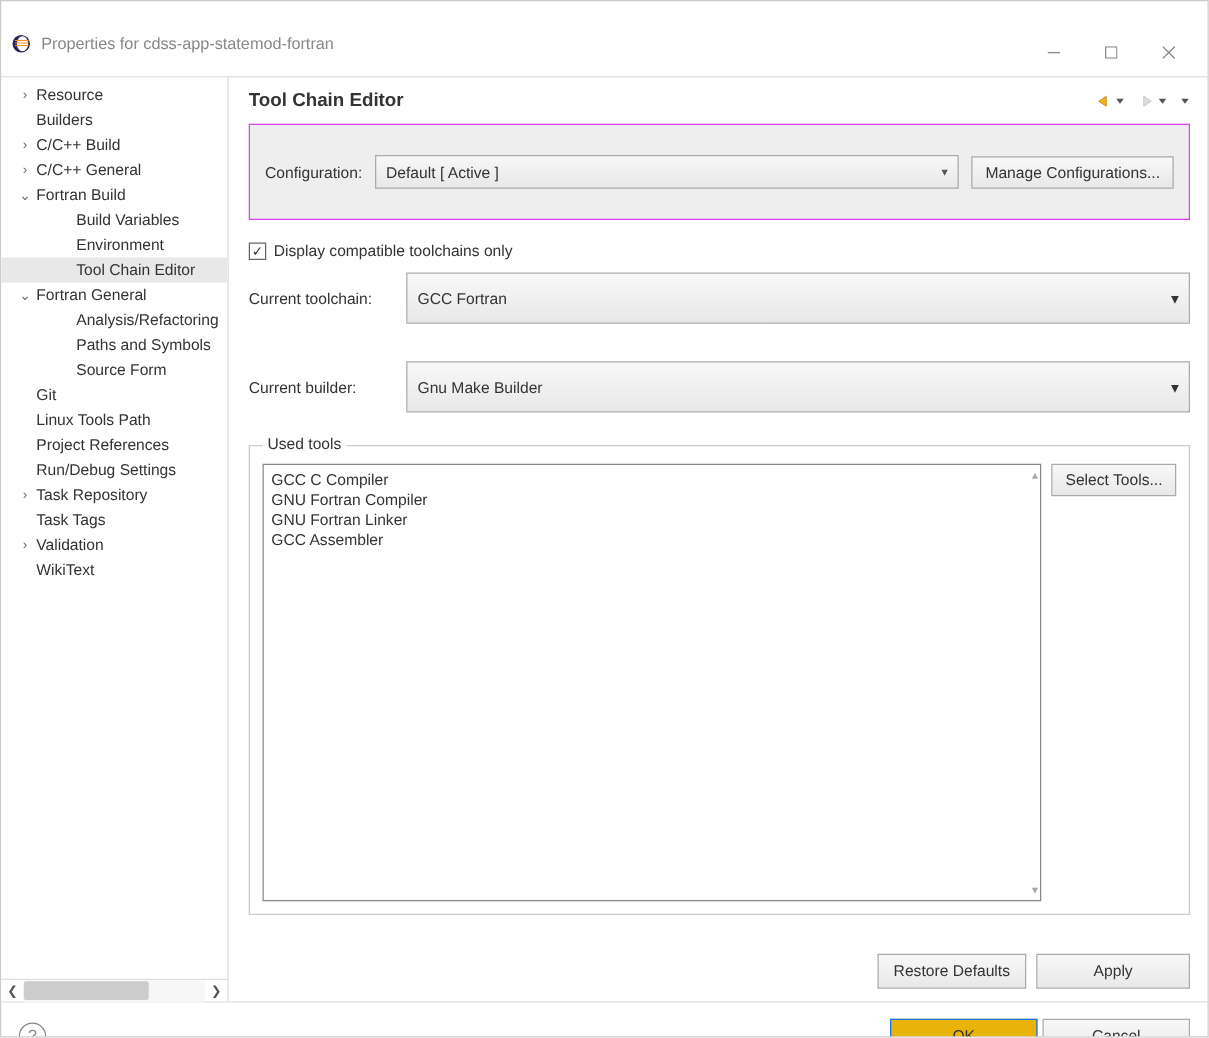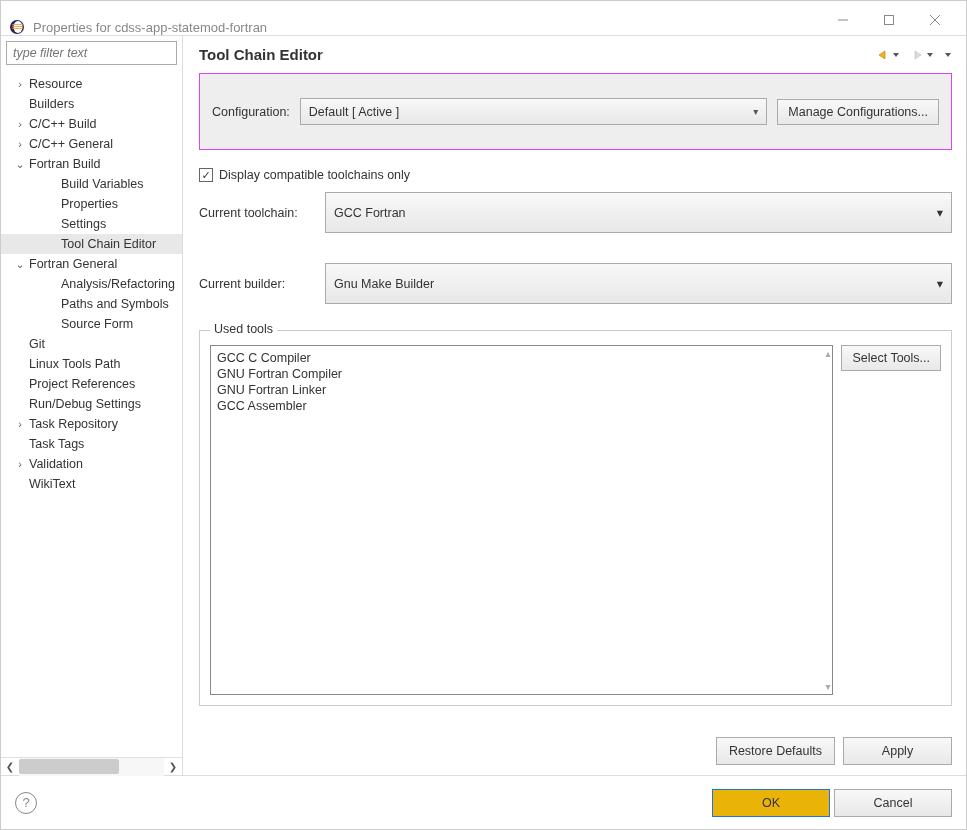--- a/index.html
+++ b/index.html
@@ -9,24 +9,25 @@
   color: #333;
   background: #fff;
   width: 967px;
   height: 830px;
   overflow: hidden;
   border: 1px solid #ccc;
 }
 .titlebar {
   height: 34px;
   display: flex;
-  align-items: flex-end;
+  align-items: flex-start;
   padding: 0 8px;
   background: #fff;
   color: #888;
+  margin-top: 26px;
 }
 .titlebar .app-icon {
   width: 16px; height: 16px;
   margin-right: 8px;
   display: inline-flex;
 }
 .titlebar .title { flex: 1; font-size: 13px; }
 .titlebar .win-controls { display: flex; gap: 0; }
 .titlebar .win-btn {
   width: 46px; height: 30px;
@@ -319,21 +320,20 @@
           <line x1="0" y1="0" x2="10" y2="10" stroke="#888" stroke-width="1"></line>
           <line x1="10" y1="0" x2="0" y2="10" stroke="#888" stroke-width="1"></line>
         </svg>
     </div>
   </div>
 </div>
 
 <div class="main-area">
 
   <div class="sidebar">
-    <input class="filter-input" placeholder="type filter text" style="">
     <div class="tree" id="tree">
         <div class="tree-item level-1">
           <span class="arrow">›</span>
           <span class="label">Resource</span>
         </div>
         <div class="tree-item level-1 no-arrow">
           <span class="arrow"></span>
           <span class="label">Builders</span>
         </div>
         <div class="tree-item level-1">
@@ -347,25 +347,21 @@
         <div class="tree-item level-1">
           <span class="arrow">⌄</span>
           <span class="label">Fortran Build</span>
         </div>
         <div class="tree-item level-2 no-arrow">
           <span class="arrow"></span>
           <span class="label">Build Variables</span>
         </div>
         <div class="tree-item level-2 no-arrow">
           <span class="arrow"></span>
-          <span class="label">Properties</span>
-        </div>
-        <div class="tree-item level-2 no-arrow">
-          <span class="arrow"></span>
-          <span class="label">Settings</span>
+          <span class="label">Environment</span>
         </div>
         <div class="tree-item level-2 no-arrow selected">
           <span class="arrow"></span>
           <span class="label">Tool Chain Editor</span>
         </div>
         <div class="tree-item level-1">
           <span class="arrow">⌄</span>
           <span class="label">Fortran General</span>
         </div>
         <div class="tree-item level-2 no-arrow">
@@ -500,21 +496,21 @@
             <span class="scroll-down">▾</span>
         </div>
         <div>
           <button class="btn">Select Tools...</button>
         </div>
       </div>
     </div>
 
     <div class="content-footer">
       <button class="btn btn-wide">Restore Defaults</button>
-      <button class="btn btn-wide" style="width:109px;">Apply</button>
+      <button class="btn btn-wide" style="width:123px;">Apply</button>
     </div>
   </div>
 </div>
 
 <div class="bottombar">
   <div class="help-icon">?</div>
   <div class="spacer"></div>
   <button class="btn btn-ok">OK</button>
   <button class="btn btn-cancel">Cancel</button>
 </div>

